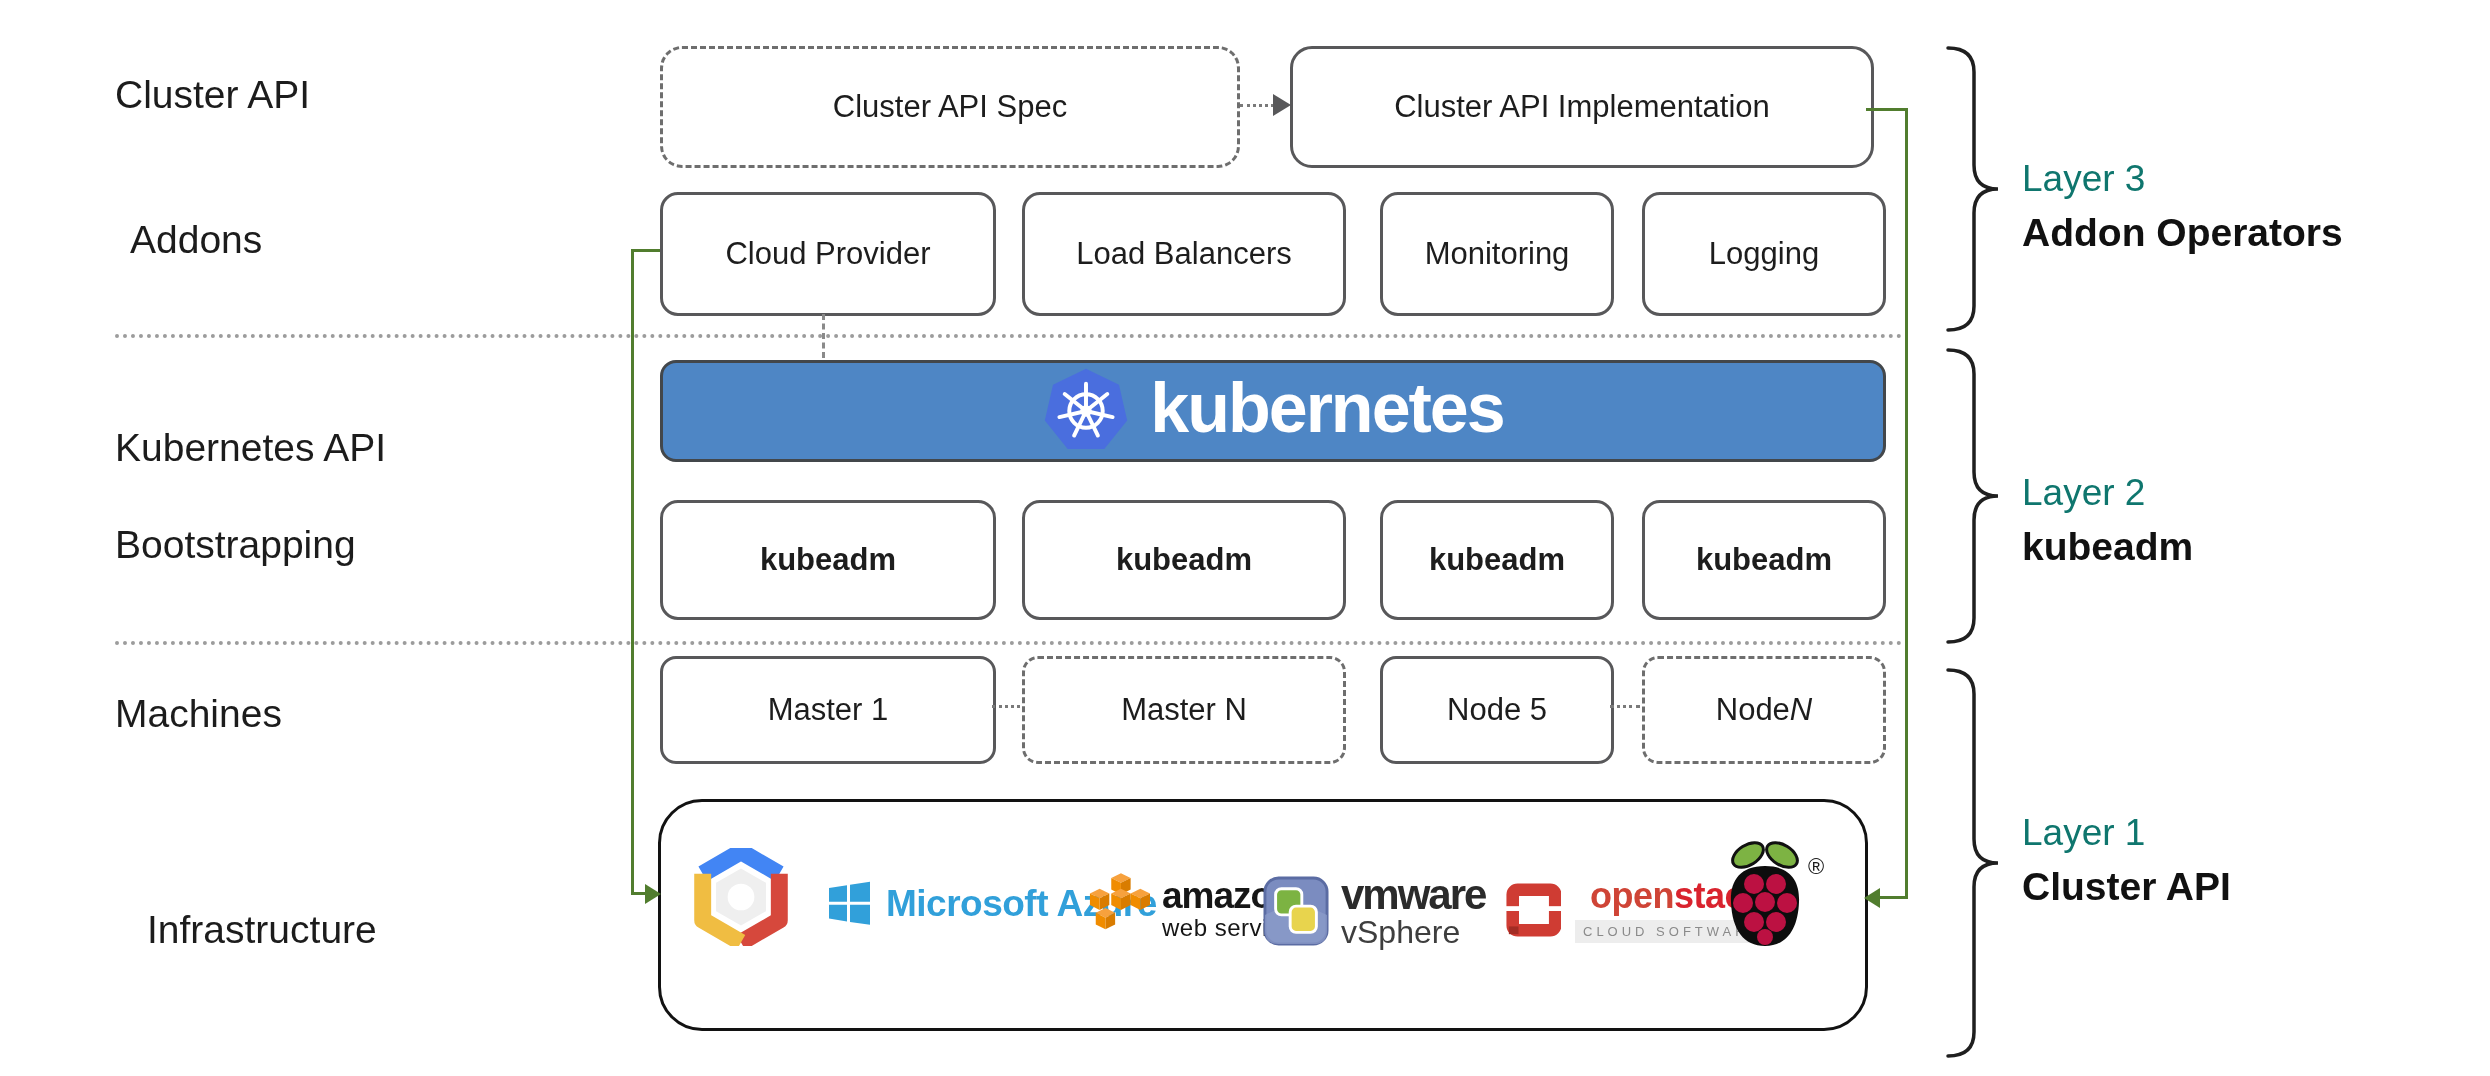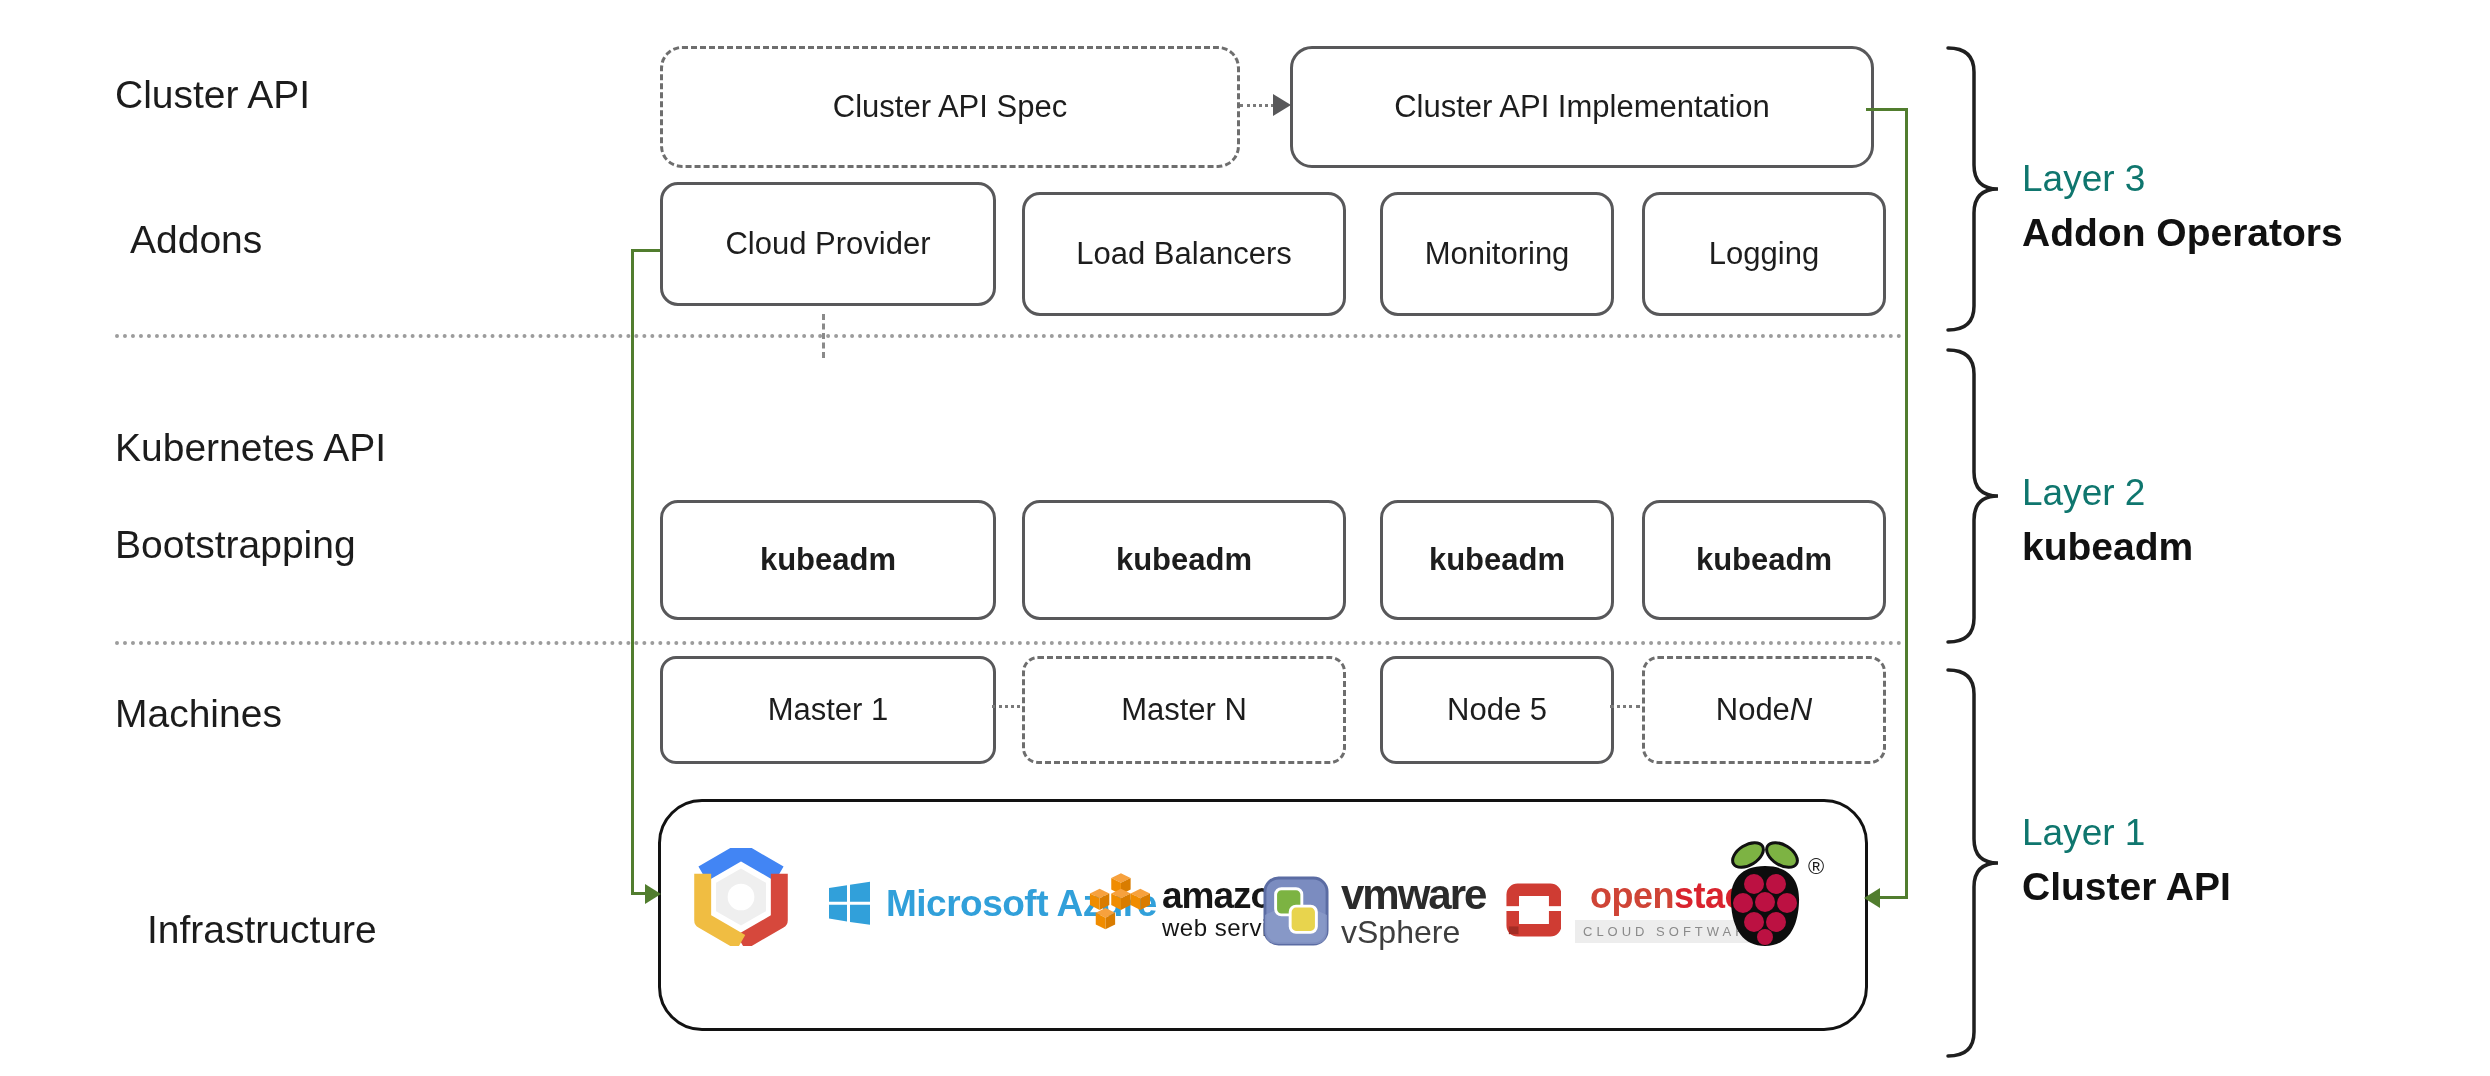--- a/index.html
+++ b/index.html
@@ -79,27 +79,44 @@
   <div class="row-label" style="left:115px;top:908px;margin-left:32px;">Infrastructure</div>
 
   <div class="divider" style="top:334px;"></div>
   <div class="divider" style="top:641px;"></div>
 
   <div class="box dashed" style="left:660px;top:46px;width:574px;height:116px;border-radius:22px;">Cluster API Spec</div>
   <div class="box" style="left:1290px;top:46px;width:578px;height:116px;border-radius:22px;">Cluster API Implementation</div>
   <div class="dotted-h" style="left:1240px;top:104px;width:34px;"></div>
   <div class="arr-right" style="left:1273px;top:94px;"></div>
 
-  <div class="box" style="left:660px;top:182px;width:330px;height:118px;">Cloud Provider</div>
+  <div class="box" style="left:660px;top:192px;width:330px;height:118px;">Cloud Provider</div>
   <div class="box" style="left:1022px;top:192px;width:318px;height:118px;">Load Balancers</div>
   <div class="box" style="left:1642px;top:192px;width:238px;height:118px;">Logging</div>
   <div class="box" style="left:1380px;top:192px;width:228px;height:118px;">Monitoring</div>
 
   <div class="dashed-v" style="left:822px;top:314px;height:44px;"></div>
 
+  <div id="k8s-banner">
+    <svg width="88" height="92" viewBox="0 0 100 104">
+      <polygon points="50,4 87.5,22.1 96.8,62.7 70.8,95.3 29.2,95.3 3.2,62.7 12.5,22.1" fill="#4a6ede"></polygon>
+      <g stroke="#ffffff" stroke-width="4.5" stroke-linecap="round">
+        <line x1="50" y1="52" x2="50" y2="21"></line>
+        <line x1="50" y1="52" x2="74.2" y2="32.7"></line>
+        <line x1="50" y1="52" x2="80.2" y2="58.9"></line>
+        <line x1="50" y1="52" x2="63.5" y2="79.9"></line>
+        <line x1="50" y1="52" x2="36.5" y2="79.9"></line>
+        <line x1="50" y1="52" x2="19.8" y2="58.9"></line>
+        <line x1="50" y1="52" x2="25.8" y2="32.7"></line>
+      </g>
+      <circle cx="50" cy="52" r="19" fill="none" stroke="#ffffff" stroke-width="4.5"></circle>
+      <circle cx="50" cy="52" r="6.5" fill="#ffffff"></circle>
+    </svg>
+    <span class="wordmark">kubernetes</span>
+  </div>
 
   <div class="box bold" style="left:660px;top:500px;width:330px;height:114px;">kubeadm</div>
   <div class="box bold" style="left:1022px;top:500px;width:318px;height:114px;">kubeadm</div>
   <div class="box bold" style="left:1380px;top:500px;width:228px;height:114px;">kubeadm</div>
   <div class="box bold" style="left:1642px;top:500px;width:238px;height:114px;">kubeadm</div>
 
   <div class="box" style="left:660px;top:656px;width:330px;height:102px;border-radius:16px;">Master 1</div>
   <div class="box dashed" style="left:1022px;top:656px;width:318px;height:102px;border-radius:16px;">Master N</div>
   <div class="box" style="left:1380px;top:656px;width:228px;height:102px;border-radius:16px;">Node 5</div>
   <div class="box dashed" style="left:1642px;top:656px;width:238px;height:102px;border-radius:16px;">

